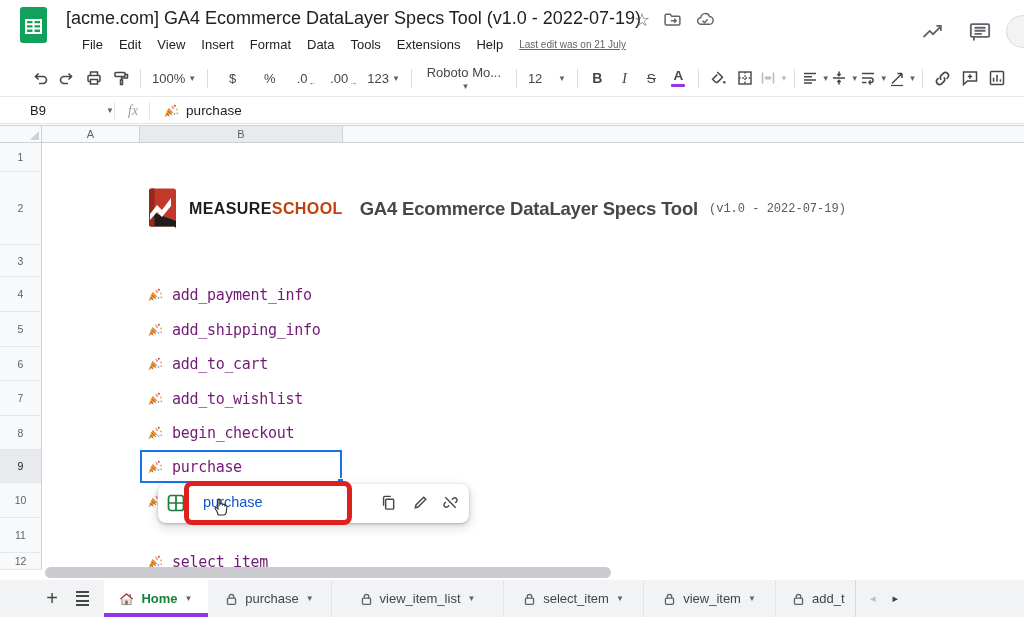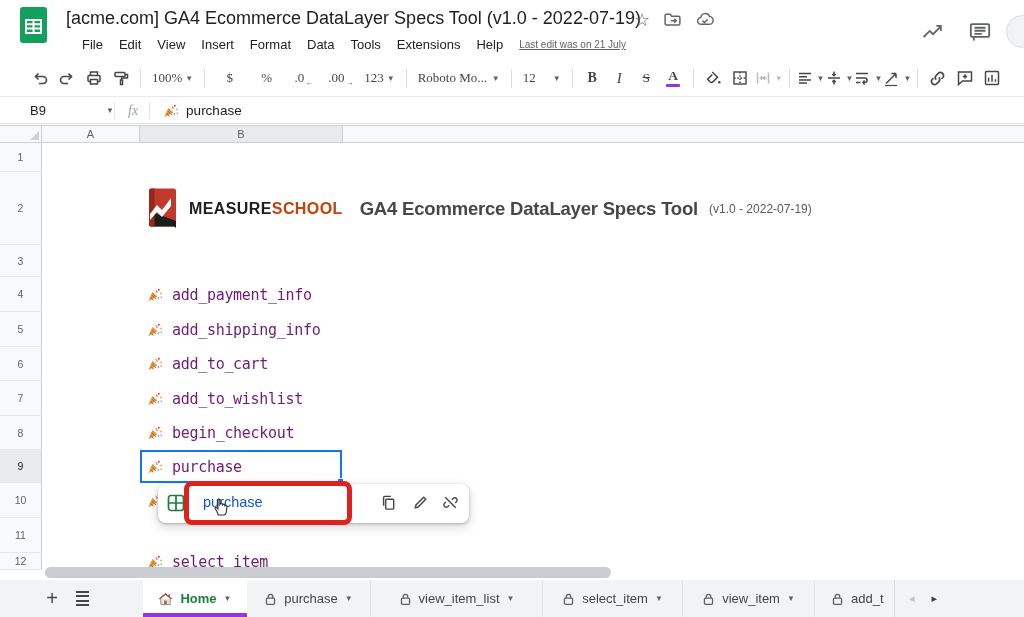--- a/index.html
+++ b/index.html
@@ -13,27 +13,27 @@
   .title-actions{position:absolute;left:634px;top:10px;display:flex;gap:13px;align-items:center;color:#5f6368;}
   .title-actions .star{font-size:18px;line-height:18px;}
   .menu-bar{position:absolute;left:74px;top:34px;display:flex;align-items:center;font-size:13px;color:#202124;}
   .menu-item{padding:3px 8px;border-radius:4px;cursor:default;}
   .last-edit{margin-left:8px;color:#5f6368;text-decoration:underline;font-size:10px;white-space:nowrap;}
   .header-right{position:absolute;left:920px;top:15px;display:flex;align-items:center;color:#5f6368;}
   .avatar{width:33px;height:33px;border-radius:50%;background:#f1f3f4;border:1.5px solid #dadce0;box-sizing:border-box;}
 
   
   .toolbar{position:absolute;top:60px;left:0;width:1024px;height:37px;box-sizing:border-box;border-bottom:1px solid #e6e9ec;display:flex;align-items:center;padding-left:26px;color:#444746;}
-  .tbtn{height:26px;min-width:27px;display:flex;align-items:center;justify-content:center;border-radius:4px;font-size:13px;color:#444746;white-space:nowrap;font-family:Liberation Serif, serif;}
+  .tbtn{height:26px;min-width:27px;display:flex;align-items:center;justify-content:center;border-radius:4px;font-size:13px;color:#444746;white-space:nowrap;}
   .tbtn.txt{padding:0 5px;font-weight:500;}
   .tsep{width:1px;height:19px;background:#dadce0;margin:0 6px;flex:none;}
   .caret{font-size:8px;color:#5f6368;margin-left:3px;}
   .mini-arrow{font-size:8px;margin-left:1px;position:relative;top:4px;color:#444746;}
   .zoom-btn{padding:0 8px;}
-  .font-btn{width:82px;justify-content:space-between;padding:0 6px;}
+  .font-btn{width:82px;justify-content:space-between;padding:0 6px;flex-direction:column;}
   .size-btn{width:38px;justify-content:space-between;padding:0 6px;}
   .b-label{font-weight:700;font-size:14px;}
   .i-label{font-family:"Liberation Serif",serif;font-style:italic;font-size:15px;}
   .s-label{text-decoration:line-through;font-size:13.5px;}
   .a-wrap{display:flex;flex-direction:column;align-items:center;line-height:1;}
   .a-wrap .a-letter{font-weight:600;font-size:13.5px;}
   .a-wrap .a-bar{width:14px;height:3.5px;margin-top:1.5px;border-radius:1px;}
   .disabled{color:#b8bcc1;}
 
   
@@ -53,21 +53,21 @@
   #rows{position:absolute;top:143px;left:0;width:1024px;height:427px;overflow:hidden;background:#fff;}
   .grid-row{position:relative;width:1024px;box-sizing:border-box;}
   .row-num{width:42px;height:100%;box-sizing:border-box;border-right:1px solid #cdd1d6;border-bottom:1px solid #e4e6e9;background:#f8f9fa;color:#5f6368;font-size:10.5px;display:flex;align-items:center;justify-content:center;}
   .row-num.sel{background:#e8eaed;color:#202124;}
   .cell-content{position:absolute;left:147px;top:50%;transform:translateY(-50%);display:flex;align-items:center;gap:9px;white-space:nowrap;}
   .sheet-link{font-family:"DejaVu Sans Mono","Liberation Mono",monospace;font-size:15px;font-weight:500;color:#701a75;text-decoration:none;letter-spacing:-.3px;}
   .logo-block{left:145px;gap:9px;}
   .brand{font-size:16px;font-weight:800;letter-spacing:.4px;color:#1e1e1c;}
   .brand .accent{color:#c2410c;}
   .sheet-heading{font-size:18.5px;font-weight:700;color:#474747;margin-left:8px;letter-spacing:-.2px;}
-  .sheet-version{font-family:Liberation Sans, sans-serif;font-size:12px;color:#5a5a5a;margin-left:2px;}
+  .sheet-version{font-family:Liberation Mono, monospace;font-size:12px;color:#5a5a5a;margin-left:2px;}
 
   
   .selection-box{position:absolute;left:140px;top:450px;width:202px;height:33px;box-sizing:border-box;border:2px solid #1a73e8;z-index:3;}
   .fill-handle{position:absolute;left:337px;top:478px;width:7px;height:7px;background:#1a73e8;border:1px solid #fff;box-sizing:border-box;z-index:4;}
   .link-popup{position:absolute;left:158px;top:484px;width:311px;height:39px;background:#fff;border-radius:8px;box-shadow:0 1px 3px rgba(60,64,67,.35),0 4px 10px 2px rgba(60,64,67,.15);z-index:5;display:flex;align-items:center;}
   .link-popup .grid-ic{position:absolute;left:9px;top:10px;}
   .popup-link{position:absolute;left:45px;top:10px;font-size:14.5px;font-weight:500;color:#1155cc;}
   .popup-ic{position:absolute;top:10px;color:#444746;}
   .annotation-box{position:absolute;left:184px;top:481px;width:168px;height:44px;box-sizing:border-box;border:5px solid #e0201c;border-radius:8px;z-index:6;}
   .cursor{position:absolute;left:211px;top:495px;z-index:7;}
@@ -521,21 +521,21 @@
     <span class="tab-tool tab-plus">+</span>
     <span class="tab-tool">
       <span class="bars">
           <i></i>
           <i></i>
           <i></i>
           <i></i>
         </span>
     </span>
     <div id="tabs">
-        <div class="tab active" style="width: 104px; margin-left: 39px;">
+        <div class="tab active" style="width: 104px;">
           <span>
             <svg width="15" height="14" viewBox="0 0 16 15">
               <path d="M1.5 7.5 8 2 l6.5 5.5" fill="none" stroke="#9e4a3f" stroke-width="1.6"></path>
               <rect x="11" y="2.5" width="1.8" height="3" fill="#b5544a"></rect>
               <path d="M3 7.5 v6 h10 v-6" fill="#efe0ce" stroke="#8d8d8d" stroke-width="1"></path>
               <rect x="6.6" y="9.2" width="2.8" height="4.3" fill="#8d6e63"></rect>
             </svg>
           </span>
           <span class="tab-label">Home</span>
           <span class="caret">▼</span>

